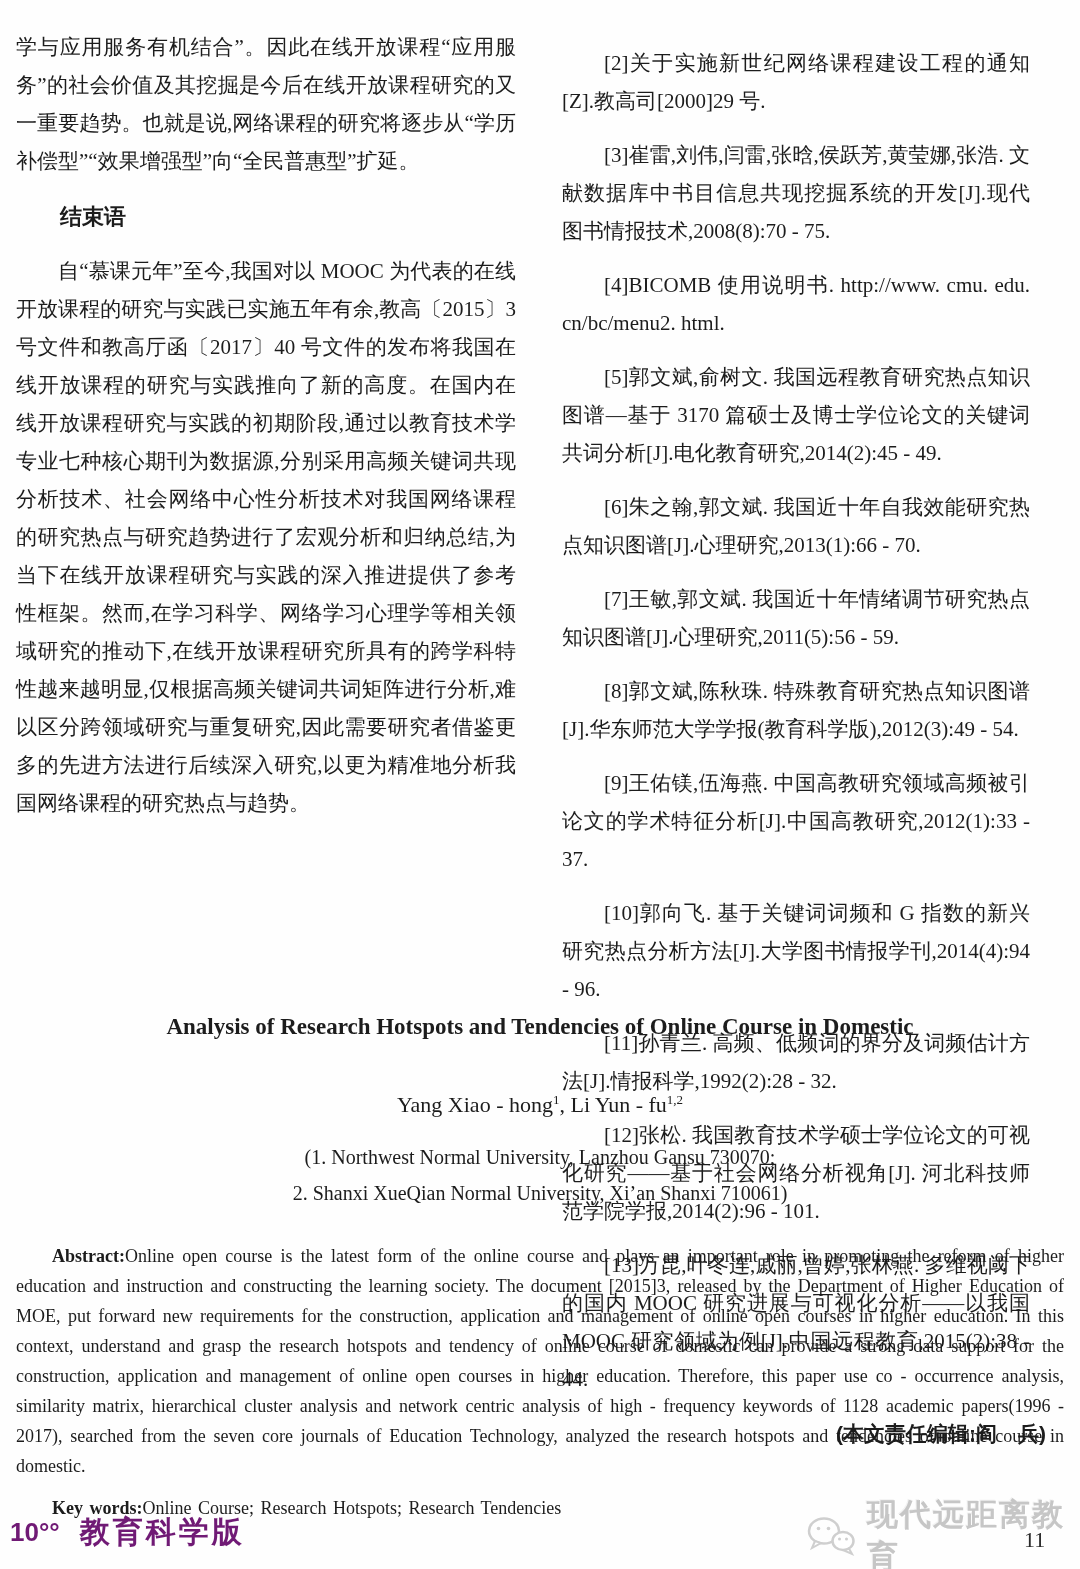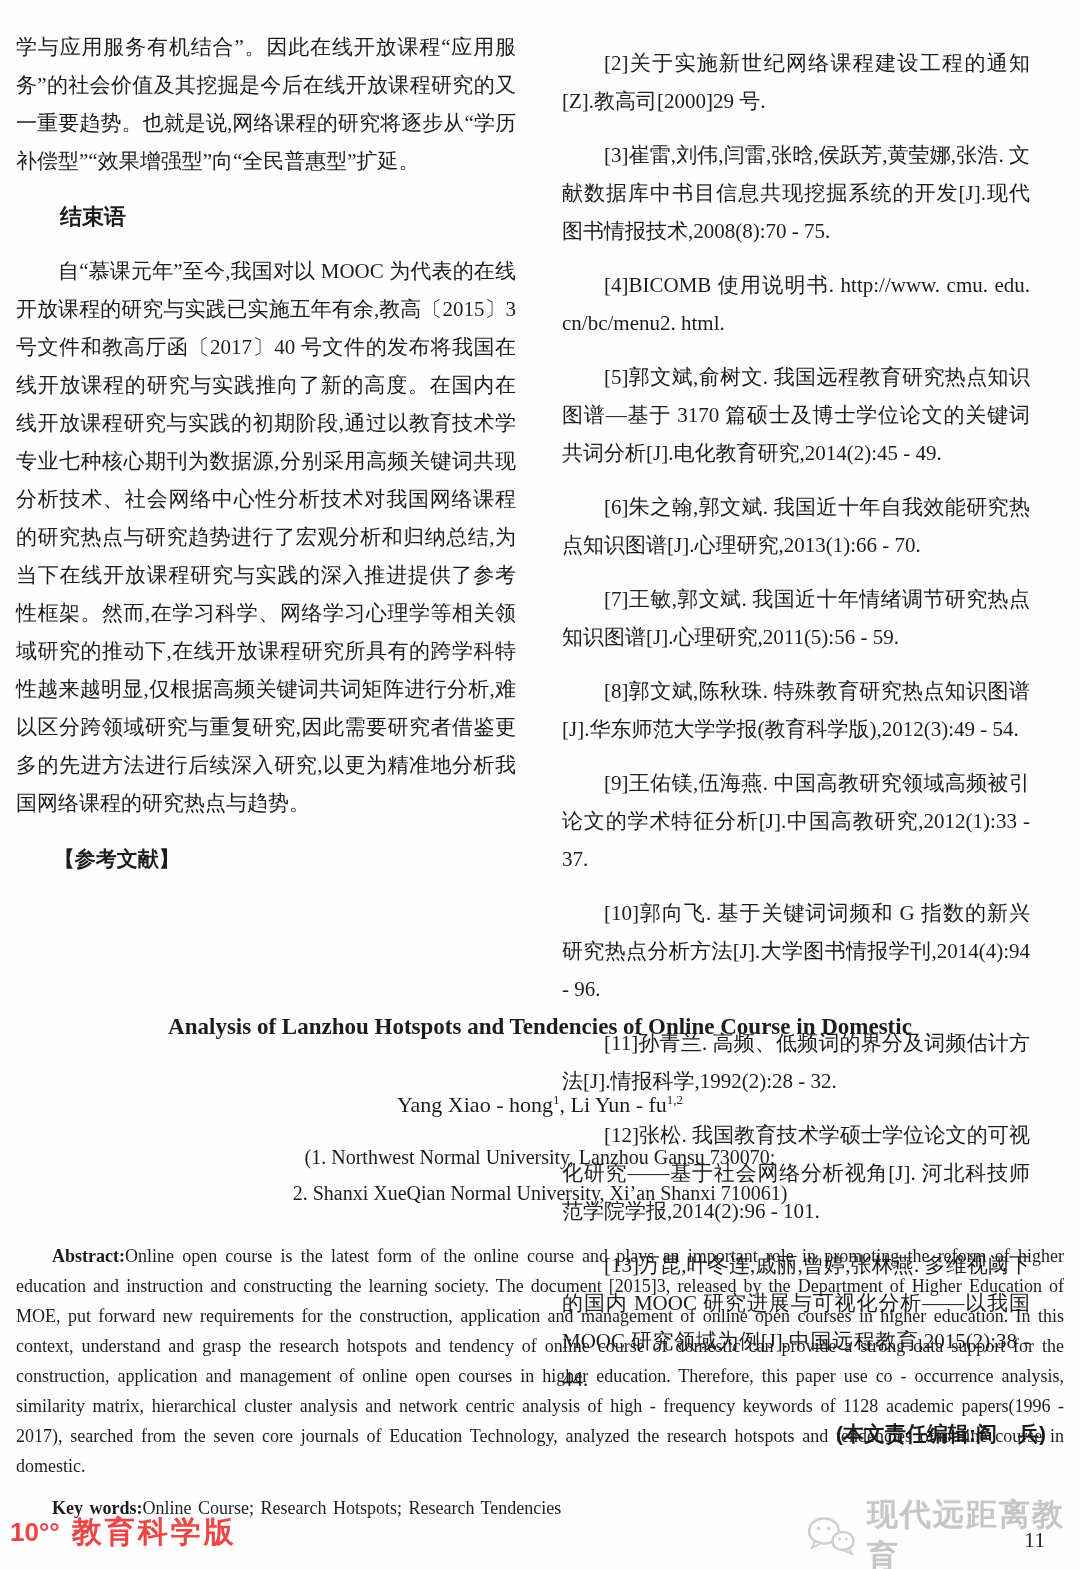--- a/index.html
+++ b/index.html
@@ -69,22 +69,22 @@
   .wm-right{
     position:absolute;left:805px;top:1494px;
     display:flex;align-items:center;gap:10px;
     color:#c6c6c6;
     font-family:"Liberation Sans","DejaVu Sans",sans-serif;
     font-weight:bold;font-size:31px;letter-spacing:2px;
     text-shadow:1px 1px 0 #ffffff,-1px -1px 0 #f2f2f2;
   }
   .wm-left{
     position:absolute;left:10px;top:1512px;
-    display:flex;align-items:center;gap:12px;
-    color:#ef4444;
+    display:flex;align-items:center;gap:20px;
+    color:#701a75;
     font-family:"Liberation Sans","DejaVu Sans",sans-serif;
     font-weight:bold;font-size:30px;letter-spacing:3px;
   }
   .wm-left .logo-glyph{
     font-size:26px;letter-spacing:0;
   }
   .page-number{
     position:absolute;left:1024px;top:1528px;
     font-size:22px;color:#2b2b2b;line-height:24px;
   }
@@ -97,21 +97,20 @@
 
   <div class="columns">
 
     <div class="col">
       <p class="cn" style="text-indent:0;">学与应用服务有机结合”。因此在线开放课程“应用服务”的社会价值及其挖掘是今后在线开放课程研究的又一重要趋势。也就是说,网络课程的研究将逐步从“学历补偿型”“效果增强型”向“全民普惠型”扩延。</p>
 
       <h3 class="heading-cn">结束语</h3>
 
       <p class="cn">自“慕课元年”至今,我国对以 MOOC 为代表的在线开放课程的研究与实践已实施五年有余,教高〔2015〕3 号文件和教高厅函〔2017〕40 号文件的发布将我国在线开放课程的研究与实践推向了新的高度。在国内在线开放课程研究与实践的初期阶段,通过以教育技术学专业七种核心期刊为数据源,分别采用高频关键词共现分析技术、社会网络中心性分析技术对我国网络课程的研究热点与研究趋势进行了宏观分析和归纳总结,为当下在线开放课程研究与实践的深入推进提供了参考性框架。然而,在学习科学、网络学习心理学等相关领域研究的推动下,在线开放课程研究所具有的跨学科特性越来越明显,仅根据高频关键词共词矩阵进行分析,难以区分跨领域研究与重复研究,因此需要研究者借鉴更多的先进方法进行后续深入研究,以更为精准地分析我国网络课程的研究热点与趋势。</p>
 
-      <h3 class="refs-heading">【参考文献】</h3>
 
     </div>
 
     <div class="col">
       <p class="ref">[2]关于实施新世纪网络课程建设工程的通知[Z].教高司[2000]29 号.</p>
       <p class="ref">[3]崔雷,刘伟,闫雷,张晗,侯跃芳,黄莹娜,张浩. 文献数据库中书目信息共现挖掘系统的开发[J].现代图书情报技术,2008(8):70 - 75.</p>
       <p class="ref">[4]BICOMB 使用说明书. http://www. cmu. edu. cn/bc/menu2. html.</p>
       <p class="ref">[5]郭文斌,俞树文. 我国远程教育研究热点知识图谱—基于 3170 篇硕士及博士学位论文的关键词共词分析[J].电化教育研究,2014(2):45 - 49.</p>
       <p class="ref">[6]朱之翰,郭文斌. 我国近十年自我效能研究热点知识图谱[J].心理研究,2013(1):66 - 70.</p>
       <p class="ref">[7]王敏,郭文斌. 我国近十年情绪调节研究热点知识图谱[J].心理研究,2011(5):56 - 59.</p>
@@ -121,21 +120,21 @@
       <p class="ref">[11]孙青兰. 高频、低频词的界分及词频估计方法[J].情报科学,1992(2):28 - 32.</p>
       <p class="ref">[12]张松. 我国教育技术学硕士学位论文的可视化研究——基于社会网络分析视角[J]. 河北科技师范学院学报,2014(2):96 - 101.</p>
       <p class="ref">[13]万昆,叶冬连,戚丽,曾婷,张林燕. 多维视阈下的国内 MOOC 研究进展与可视化分析——以我国 MOOC 研究领域为例[J].中国远程教育,2015(2):38 - 44.</p>
       <p class="editor-note">(本文责任编辑:阎　兵)</p>
     </div>
 
   </div>
 
   <div class="en-section">
 
-    <h2 class="en-title">Analysis of Lanzhou Hotspots and Tendencies of Online Course in Domestic</h2>
+    <h2 class="en-title">Analysis of Research Hotspots and Tendencies of Online Course in Domestic</h2>
 
     <p class="authors"><span>Yang Xiao - hong</span><sup>1</sup><span>,  </span><span>Li Yun - fu</span><sup>1,2</sup></p>
 
     <p class="affil affil-first">(1. Northwest Normal University,  Lanzhou Gansu 730070;</p>
     <p class="affil">2. Shanxi XueQian Normal University,  Xi’an Shanxi 710061)</p>
 
     <p class="abstract"><b>Abstract:</b><span>Online open course is the latest form of the online course and plays an important role in promoting the reform of higher education and instruction and constructing the learning society. The document [2015]3, released by the Department of Higher Education of MOE, put forward new requirements for the construction, application and management of online open courses in higher education. In this context, understand and grasp the research hotspots and tendency of online course of domestic can provide a strong data support for the construction, application and management of online open courses in higher education. Therefore, this paper use co - occurrence analysis, similarity matrix, hierarchical cluster analysis and network centric analysis of high - frequency keywords of 1128 academic papers(1996 - 2017), searched from the seven core journals of Education Technology, analyzed the research hotspots and tendencies of online course in domestic.</span></p>
 
     <p class="keywords"><b>Key words:</b><span>Online Course;  Research Hotspots;  Research Tendencies</span></p>
 

